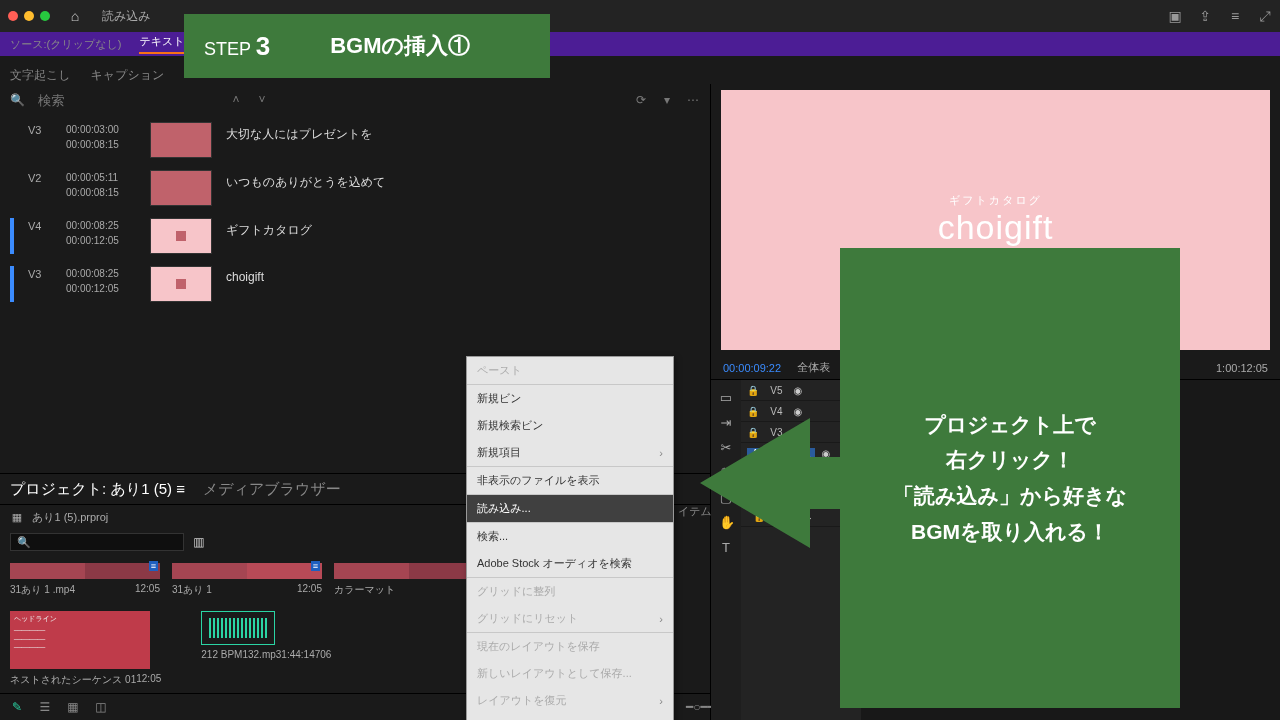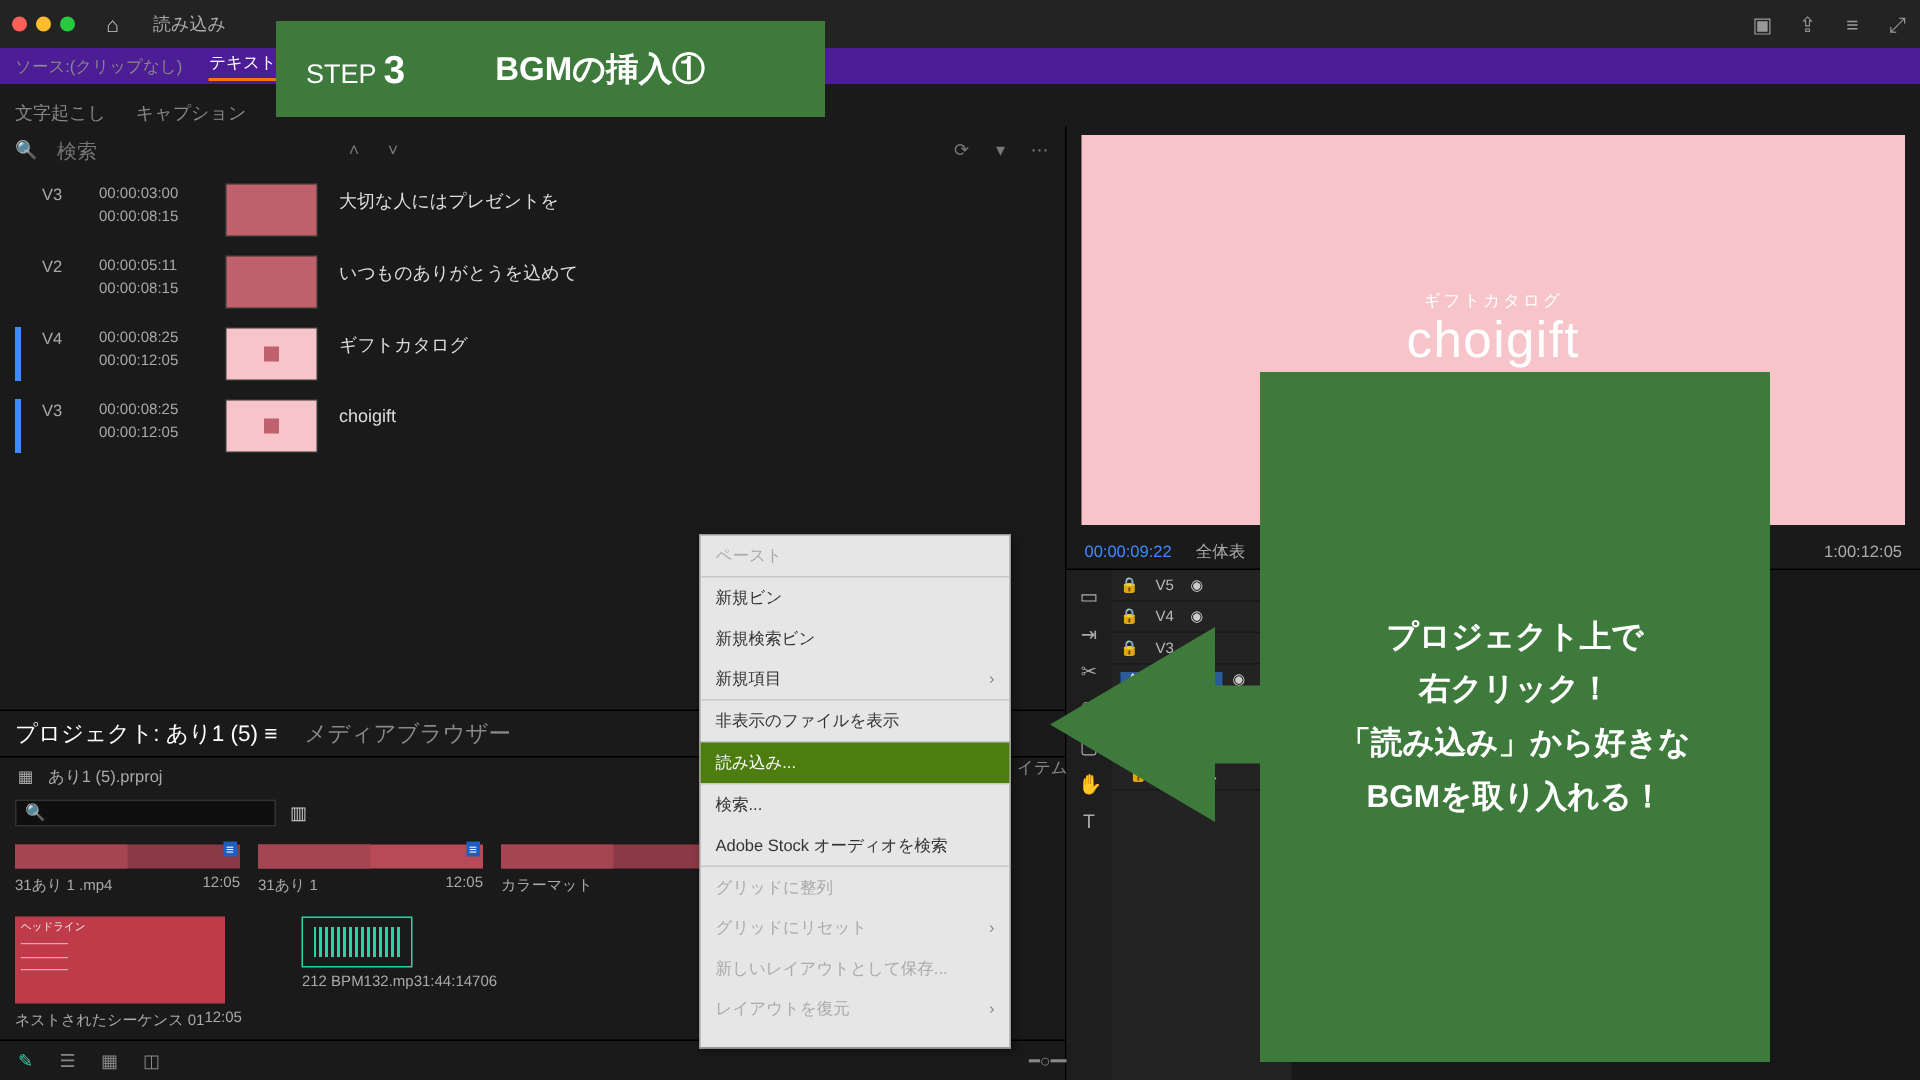--- a/index.html
+++ b/index.html
@@ -63,21 +63,21 @@
   .more-icon{margin-left:auto}
   .ico{display:inline-block;width:14px;text-align:center}
   
   .step-banner{position:absolute;left:184px;top:14px;height:64px;background:#3e7a3c;color:#fff;display:flex;align-items:center;padding:0 80px 0 20px;font-size:22px;clip-path:polygon(0 0,670px 0,700px 50%,670px 100%,0 100%);gap:60px;z-index:50}
   .step-banner .step{font-size:18px}
   .step-banner .step b{font-size:26px;font-weight:700}
   .ctx{position:absolute;left:466px;top:356px;width:206px;background:#e6e6e6;border:1px solid #999;color:#333;font-size:11px;z-index:40;box-shadow:2px 2px 6px rgba(0,0,0,.4)}
   .ctx .it{padding:6px 10px;display:flex;align-items:center}
   .ctx .it.sep{border-top:1px solid #c8c8c8}
   .ctx .it.dis{color:#aaa}
-  .ctx .it.hl{background:#4d7c0f;color:#fff}
+  .ctx .it.hl{background:#404040;color:#fff}
   .ctx .chev{margin-left:auto;color:#888}
   .callout{position:absolute;left:700px;top:248px;width:500px;height:460px;z-index:45;pointer-events:none}
   .callout-box{position:absolute;right:20px;top:0;width:320px;height:440px;background:#3e7a3c;color:#fff;display:flex;flex-direction:column;align-items:center;justify-content:center;font-size:21px;line-height:1.7;text-align:center;padding:10px;font-weight:600}
   .callout-arrow{position:absolute;left:0;top:170px;width:200px;height:130px;background:#3e7a3c;clip-path:polygon(0 50%,55% 0,55% 30%,100% 30%,100% 70%,55% 70%,55% 100%)}
   .lbl-aside{position:absolute;left:678px;top:504px;color:#888;font-size:11px;z-index:30}
 </style>
 </head>
 <body>
 
 <div class="topbar">
@@ -319,20 +319,23 @@
     <div class="it">
       <span>Adobe Stock オーディオを検索</span>
     </div>
     <div class="it sep dis">
       <span>グリッドに整列</span>
     </div>
     <div class="it dis">
       <span>グリッドにリセット</span>
       <span class="chev">›</span>
     </div>
+    <div class="it sep dis">
+      <span>現在のレイアウトを保存</span>
+    </div>
     <div class="it dis">
       <span>新しいレイアウトとして保存...</span>
     </div>
     <div class="it dis">
       <span>レイアウトを復元</span>
       <span class="chev">›</span>
     </div>
     <div class="it dis"></div>
   </div>
 

